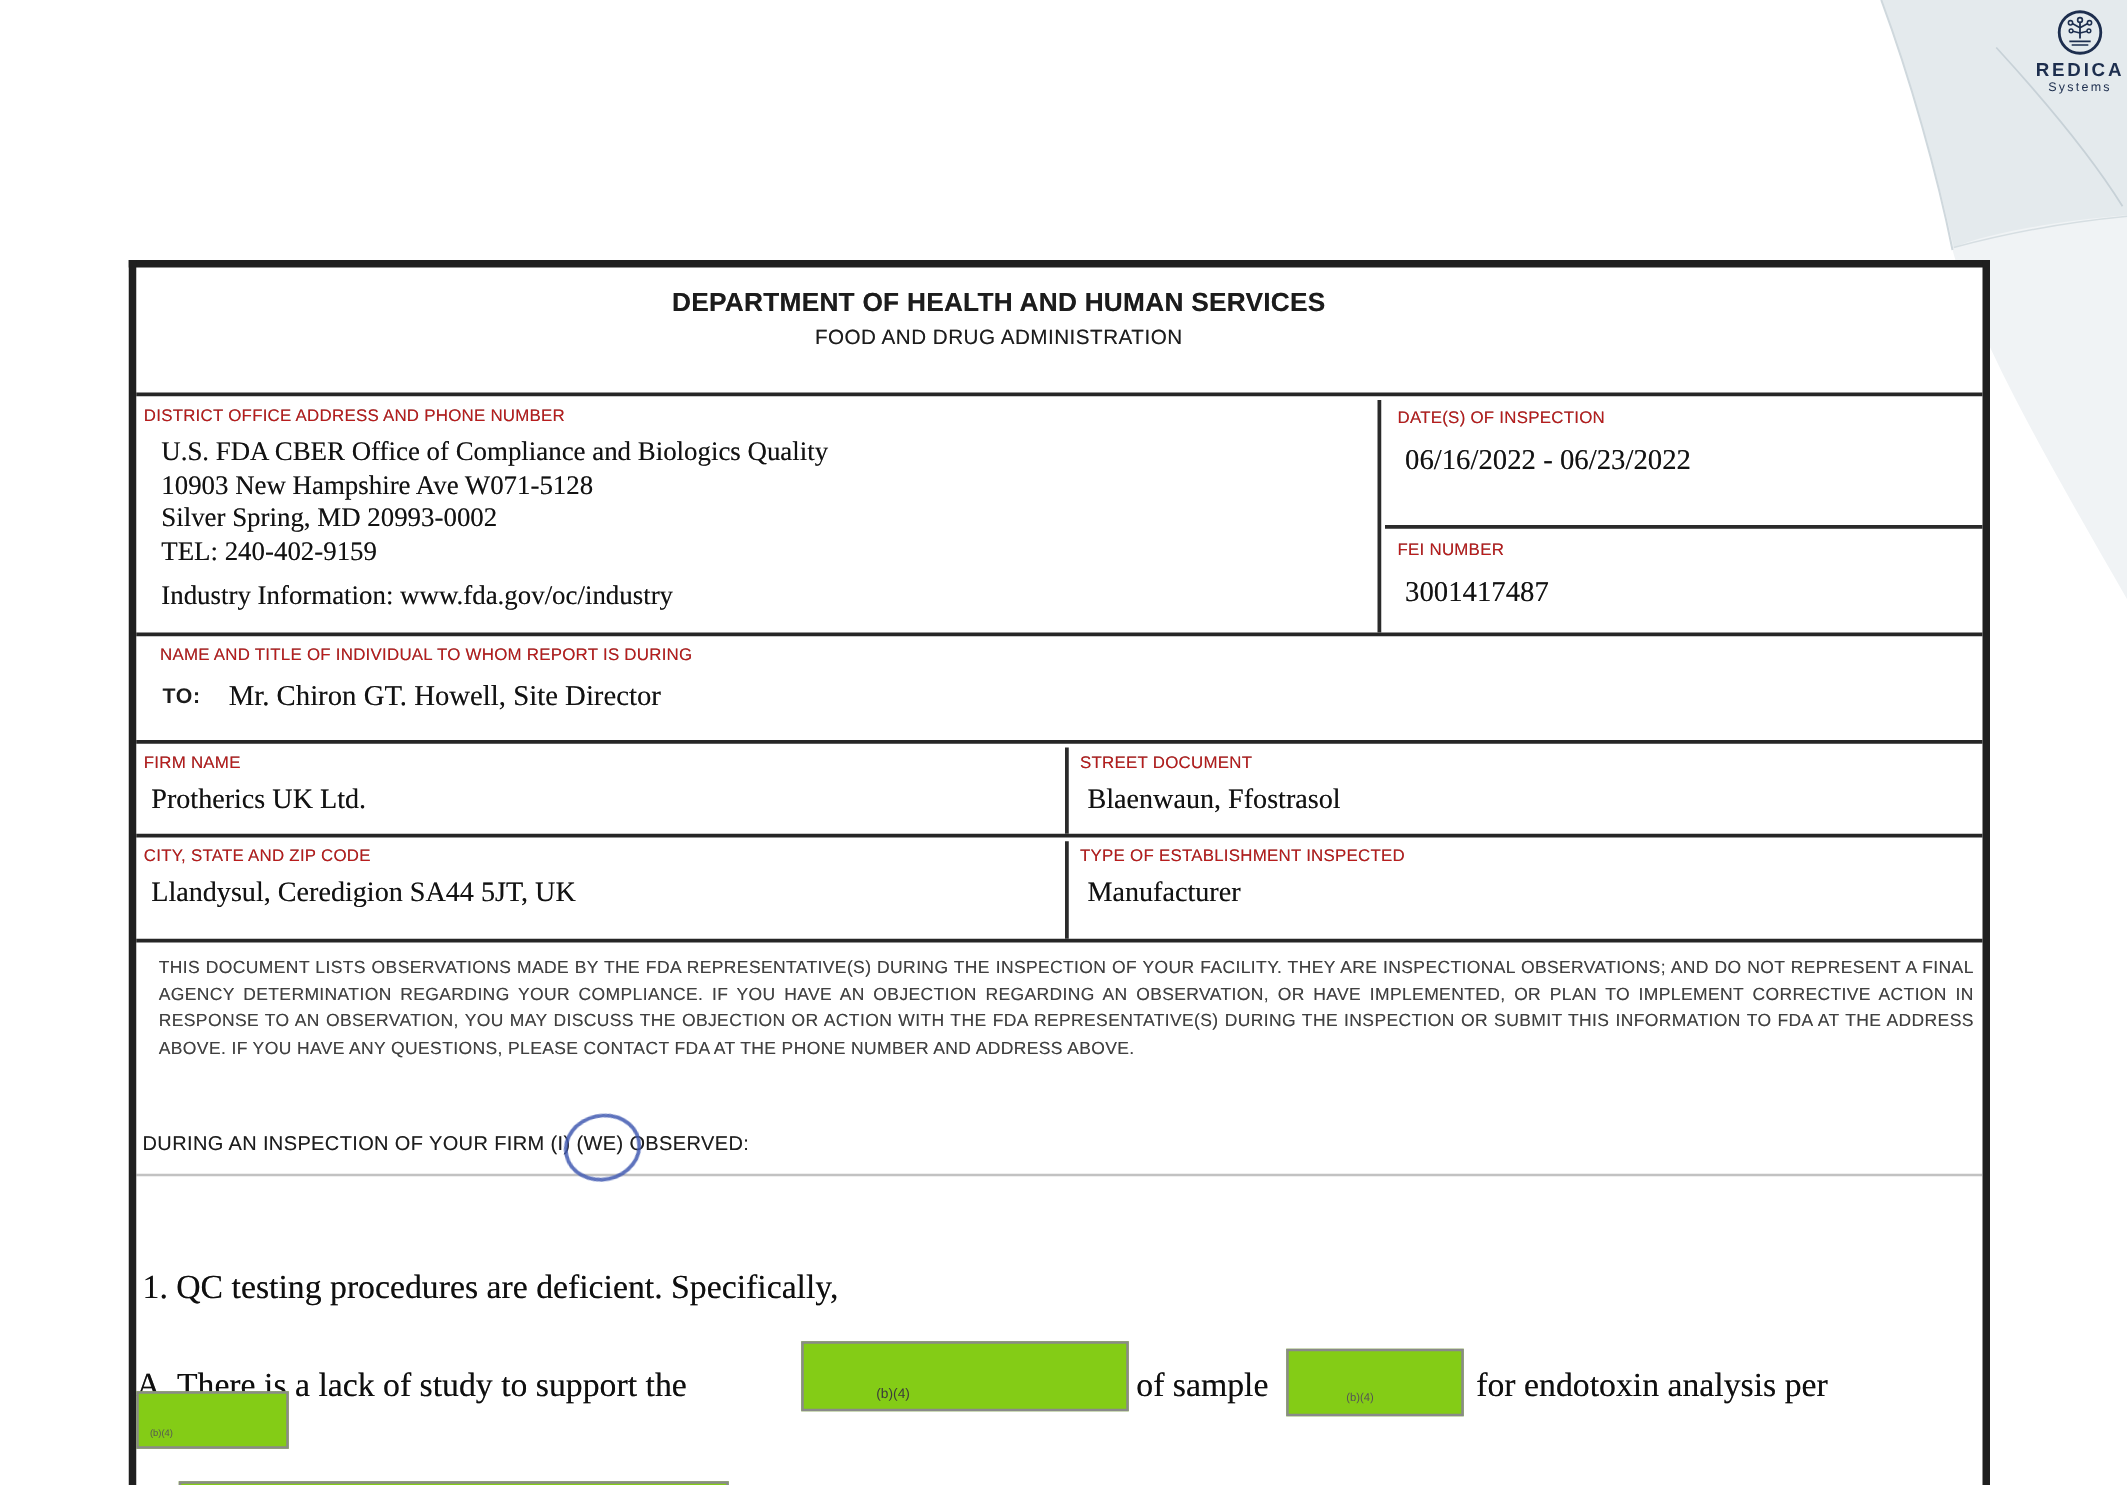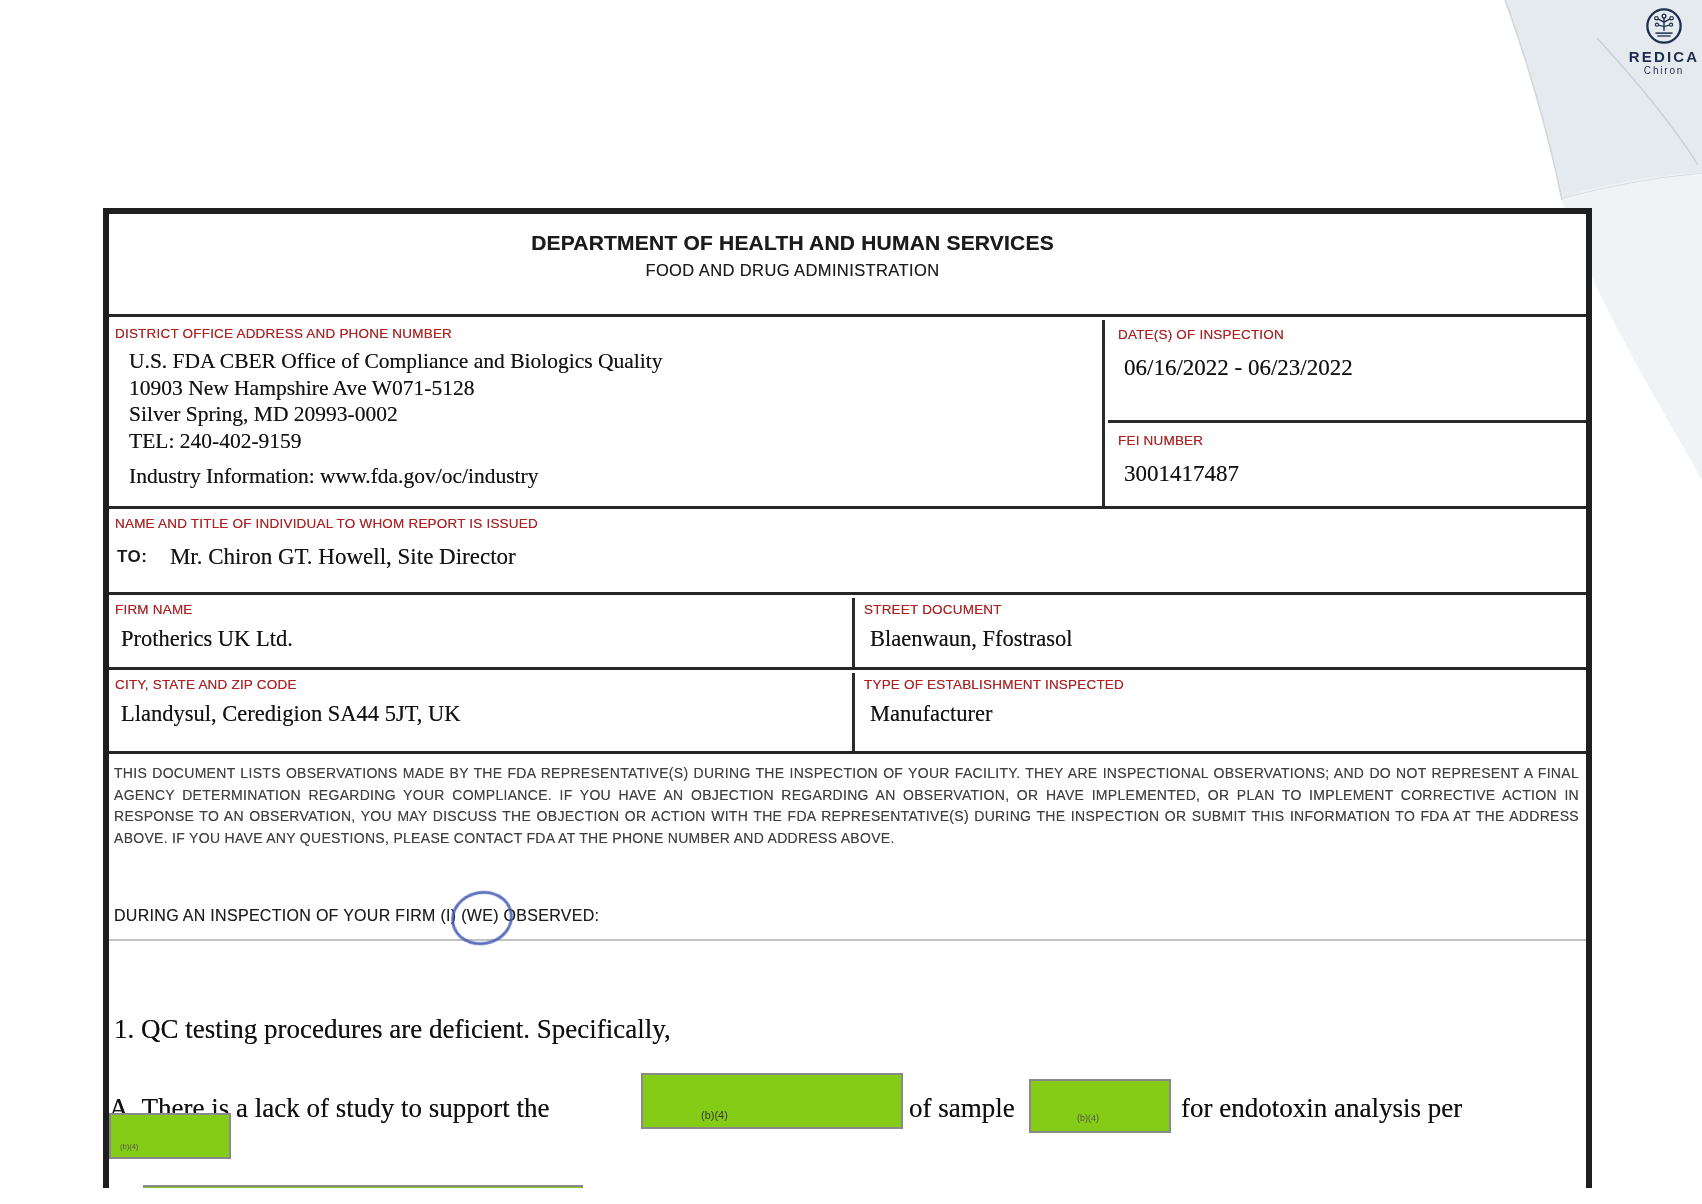--- a/index.html
+++ b/index.html
@@ -14,21 +14,21 @@
     display:flex;flex-direction:column;align-items:center;color:#1d2e4e;
   }
   .brand .ring{width:38px;height:38px;}
   .brand .brand-title{font-size:15px;font-weight:bold;letter-spacing:2.2px;margin-top:3px;}
   .brand .brand-sub{font-size:10px;letter-spacing:1.8px;margin-top:0px;}
   
   #form{
     position:absolute;left:103px;top:208px;width:1477px;height:1010px;
     border:6px solid #1f1f1f;border-bottom:none;background:#fff;
   }
-  .row{position:absolute;left:0;width:100%;box-sizing:border-box;}
+  .row{position:absolute;left:0;width:100%;box-sizing:border-box;padding-left:13px;}
   .hline{border-bottom:3px solid #262626;}
   .cell{position:absolute;top:0;height:100%;box-sizing:border-box;}
   .label{
     font-size:13.5px;letter-spacing:.2px;color:#b91c1c;
     text-shadow:0 0 .4px rgba(20,20,20,.5);
   }
   .serif{
     font-family:"Liberation Serif",serif;font-size:22px;color:#121212;
     text-shadow:0 0 .5px rgba(10,10,10,.55);
   }
@@ -113,21 +113,21 @@
       <path d="M20,16 L13.5,12.5 M20,16 L26.5,12.5" stroke-width="1.4"></path>
       <circle cx="12" cy="11.8" r="1.8" stroke-width="1.3"></circle>
       <circle cx="28" cy="11.8" r="1.8" stroke-width="1.3"></circle>
       <path d="M20,20.5 L14,19 M20,20.5 L26,19" stroke-width="1.3"></path>
       <circle cx="12.5" cy="18.6" r="1.6" stroke-width="1.2"></circle>
       <circle cx="27.5" cy="18.6" r="1.6" stroke-width="1.2"></circle>
       <line x1="11" y1="27.5" x2="29" y2="27.5" stroke-width="1.6"></line>
       <line x1="13" y1="30.5" x2="27" y2="30.5" stroke-width="1.4"></line>
     </svg>
     <div class="brand-title">REDICA</div>
-    <div class="brand-sub">Chiron</div>
+    <div class="brand-sub">Systems</div>
   </div>
 
   <div id="form">
 
     <div class="row row-header hline">
       <div class="hdr-title">DEPARTMENT OF HEALTH AND HUMAN SERVICES</div>
       <div class="hdr-sub">FOOD AND DRUG ADMINISTRATION</div>
     </div>
 
     <div class="row row2 hline">
@@ -147,21 +147,21 @@
           <div class="serif val-block">06/16/2022 - 06/23/2022</div>
         </div>
         <div class="sub-fei">
           <span class="label">FEI NUMBER</span>
           <div class="serif val-block">3001417487</div>
         </div>
       </div>
     </div>
 
     <div class="row row3 hline">
-      <div class="label issued-label">NAME AND TITLE OF INDIVIDUAL TO WHOM REPORT IS ISSUED</div>
+      <div class="label issued-label">NAME AND TITLE OF INDIVIDUAL TO WHOM REPORT IS DURING</div>
       <div class="to-line">
         <span class="to-prefix">TO:</span>
         <span class="serif to-name">Mr. Chiron GT. Howell, Site Director</span>
       </div>
     </div>
 
     <div class="row row4 hline">
       <div class="cell cell-l">
         <span class="label">FIRM NAME</span>
         <div class="serif cell-val">Protherics UK Ltd.</div>

